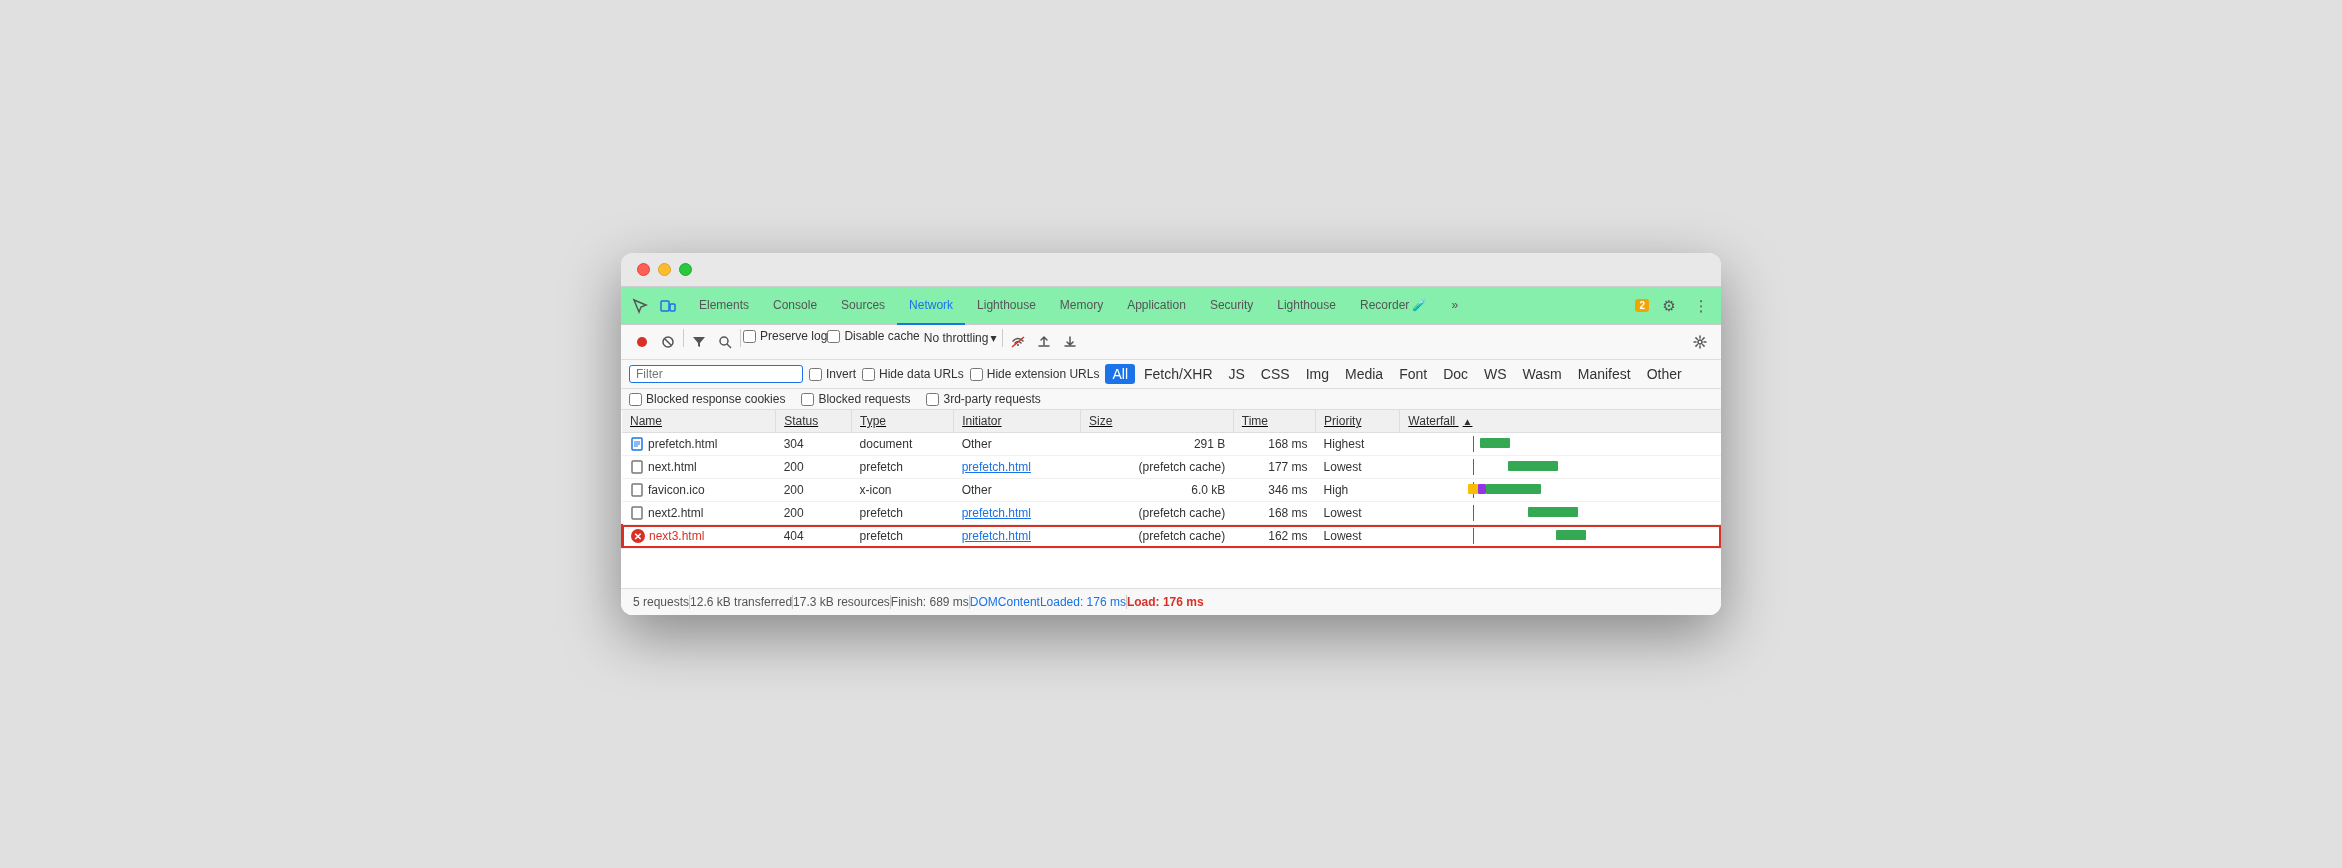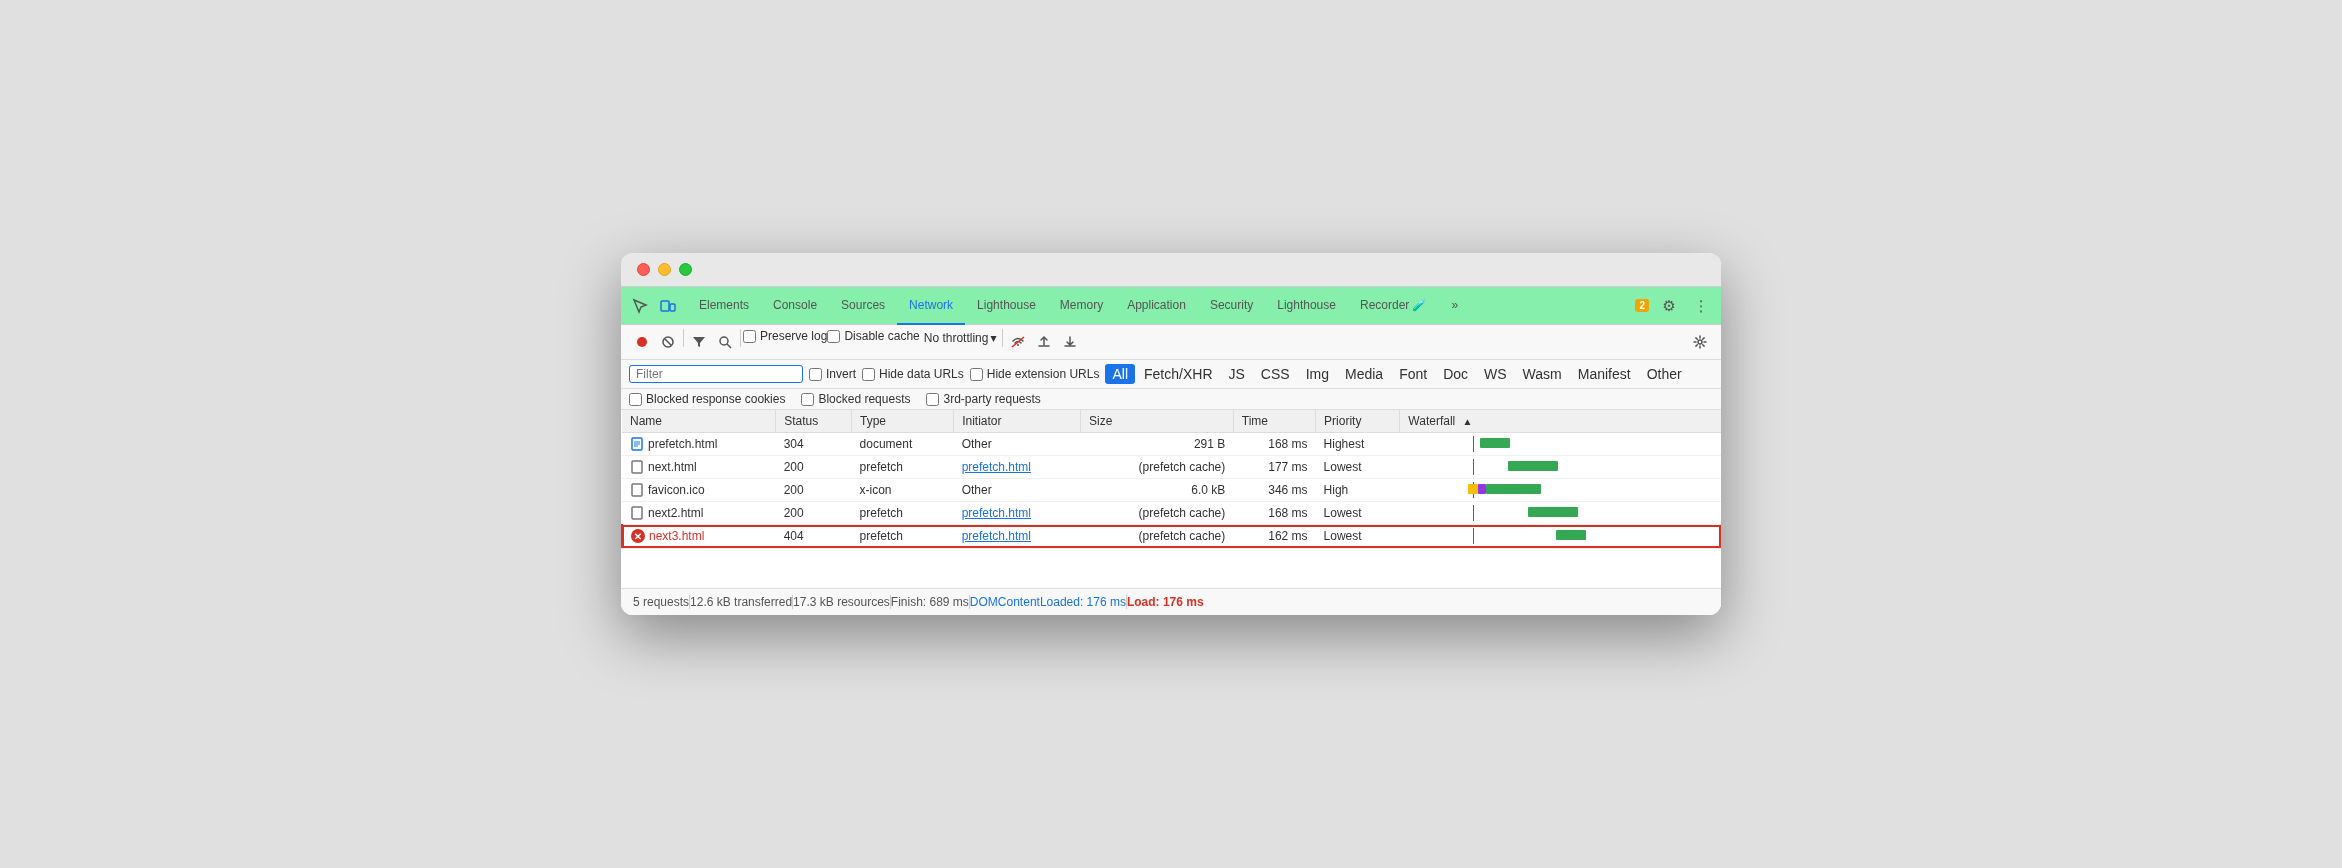--- a/index.html
+++ b/index.html
@@ -201,20 +201,21 @@
 
     
     .network-table {
       width: 100%;
       border-collapse: collapse;
       font-size: 12px;
     }
     .network-table thead tr {
       background: #f0f0f0;
       border-bottom: 1px solid #ddd;
+      text-decoration: underline;
     }
     .network-table th {
       padding: 4px 8px;
       text-align: left;
       font-weight: 500;
       color: #333;
       font-size: 12px;
       border-right: 1px solid #ddd;
       white-space: nowrap;
     }

